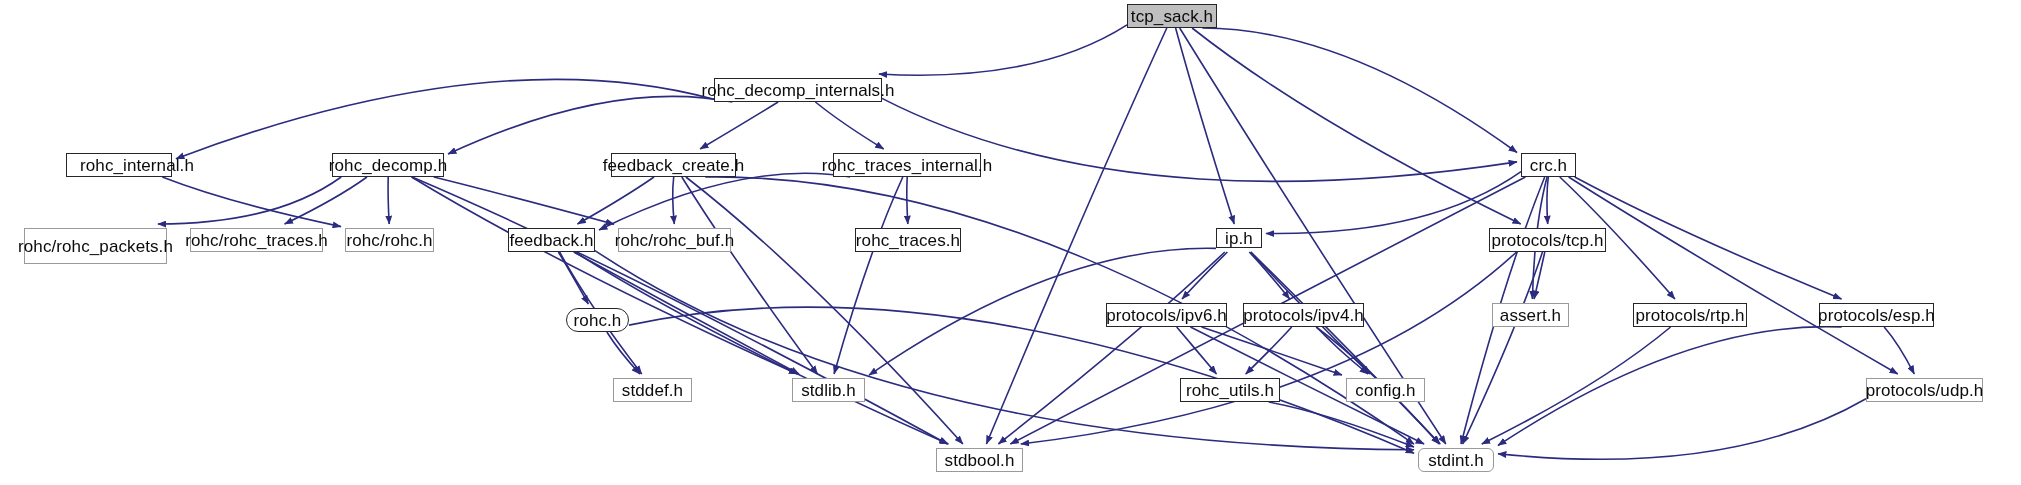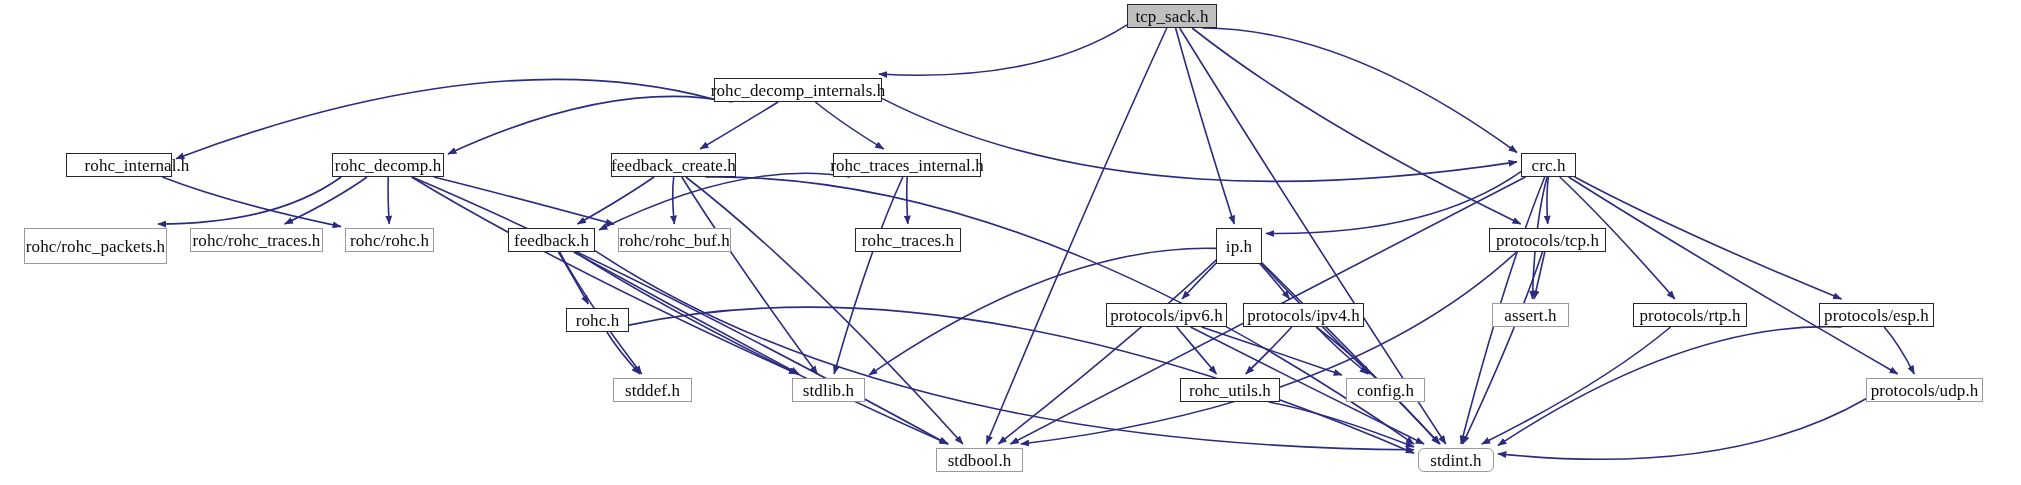--- a/index.html
+++ b/index.html
@@ -5,21 +5,21 @@
   html, body {
     margin: 0;
     padding: 0;
     background: #ffffff;
   }
   #graph-root {
     position: relative;
     width: 2021px;
     height: 485px;
     background: #ffffff;
-    font-family: Liberation Serif, serif;
+    font-family: Liberation Sans, sans-serif;
     overflow: hidden;
     text-align: right;
   }
   #edge-layer {
     position: absolute;
     left: 0;
     top: 0;
     width: 2021px;
     height: 485px;
     pointer-events: none;
@@ -156,42 +156,42 @@
     </div>
     <div class="gnode internal" style="left: 508px; top: 228px; width: 87px; height: 24px;">
       <span class="lbl">feedback.h</span>
     </div>
     <div class="gnode external" style="left: 618px; top: 228px; width: 113px; height: 24px;">
       <span class="lbl">rohc/rohc_buf.h</span>
     </div>
     <div class="gnode internal" style="left: 855px; top: 228px; width: 106px; height: 24px;">
       <span class="lbl">rohc_traces.h</span>
     </div>
-    <div class="gnode internal" style="left: 1216px; top: 228px; width: 46px; height: 36px;">
+    <div class="gnode internal" style="left: 1216px; top: 228px; width: 46px; height: 20px;">
       <span class="lbl">ip.h</span>
     </div>
     <div class="gnode internal" style="left: 1489px; top: 228px; width: 117px; height: 24px;">
       <span class="lbl">protocols/tcp.h</span>
     </div>
     <div class="gnode internal" style="left: 1106px; top: 303px; width: 121px; height: 24px;">
       <span class="lbl">protocols/ipv6.h</span>
     </div>
     <div class="gnode internal" style="left: 1243px; top: 303px; width: 121px; height: 24px;">
       <span class="lbl">protocols/ipv4.h</span>
     </div>
     <div class="gnode external" style="left: 1492px; top: 303px; width: 77px; height: 24px;">
       <span class="lbl">assert.h</span>
     </div>
     <div class="gnode internal" style="left: 1633px; top: 303px; width: 114px; height: 24px;">
       <span class="lbl">protocols/rtp.h</span>
     </div>
     <div class="gnode internal" style="left: 1819px; top: 303px; width: 115px; height: 24px;">
       <span class="lbl">protocols/esp.h</span>
     </div>
-    <div class="gnode internal" style="left: 566px; top: 308px; width: 63px; height: 24px;">
+    <div class="gnode internal" style="left: 566px; top: 308px; width: 63px; height: 24px; border-radius: 12px;">
       <span class="lbl">rohc.h</span>
     </div>
     <div class="gnode internal" style="left: 1180px; top: 378px; width: 100px; height: 24px;">
       <span class="lbl">rohc_utils.h</span>
     </div>
     <div class="gnode external" style="left: 1346px; top: 378px; width: 79px; height: 24px;">
       <span class="lbl">config.h</span>
     </div>
     <div class="gnode external" style="left: 1866px; top: 378px; width: 117px; height: 24px;">
       <span class="lbl">protocols/udp.h</span>

